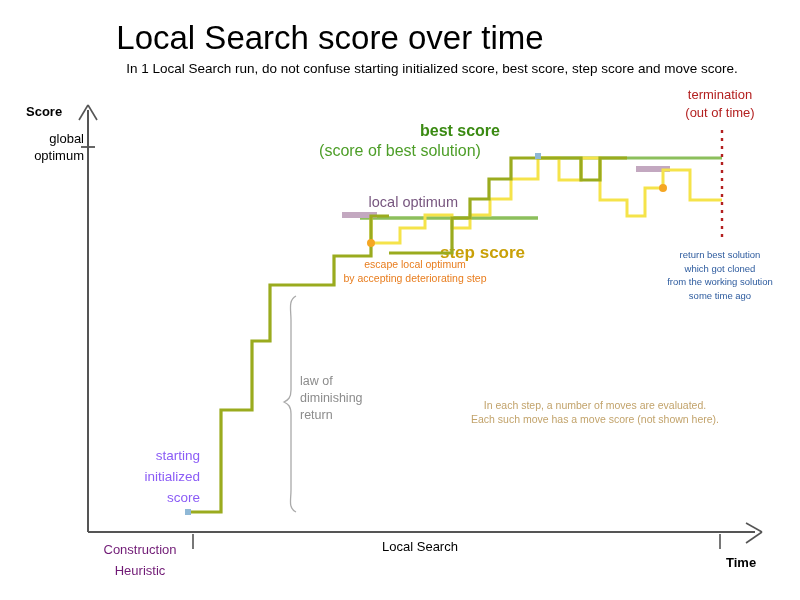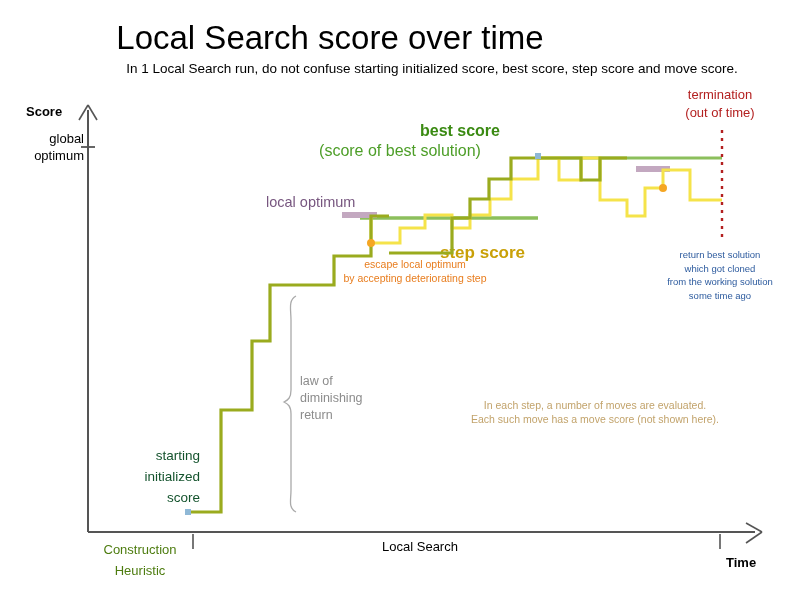--- a/index.html
+++ b/index.html
@@ -58,21 +58,21 @@
     text-align: right;
     font-size: 13px;
     color: #000;
     line-height: 17px;
   }
   .x-label-construction {
     left: 90px; top: 539px;
     width: 100px;
     text-align: center;
     font-size: 13px;
-    color: #4d7c0f;
+    color: #701a75;
     line-height: 21px;
   }
   .x-label-localsearch {
     left: 360px; top: 539px;
     width: 120px;
     text-align: center;
     font-size: 13px;
     color: #000;
   }
 
@@ -85,23 +85,23 @@
     color: #3a8a12;
   }
   .lbl-best-score-sub {
     left: 290px; top: 142px;
     width: 220px;
     text-align: center;
     font-size: 16px;
     color: #4d9e28;
   }
   .lbl-local-optimum {
-    left: 266px; top: 194px;
+    left: 258px; top: 194px;
     width: 200px;
-    text-align: left;
+    text-align: right;
     font-size: 14.5px;
     color: #77567f;
   }
   .lbl-step-score {
     left: 440px; top: 243px;
     font-size: 17px;
     font-weight: bold;
     color: #c9a007;
   }
   .lbl-escape {
@@ -126,21 +126,21 @@
     text-align: center;
     font-size: 9.5px;
     color: #2d5b9e;
     line-height: 13.5px;
   }
   .lbl-starting {
     left: 100px; top: 445px;
     width: 100px;
     text-align: right;
     font-size: 13.5px;
-    color: #14532d;
+    color: #8b5cf6;
     line-height: 21px;
   }
   .lbl-law {
     left: 300px; top: 373px;
     width: 100px;
     text-align: left;
     font-size: 12.5px;
     color: #8c8c8c;
     line-height: 17px;
   }

